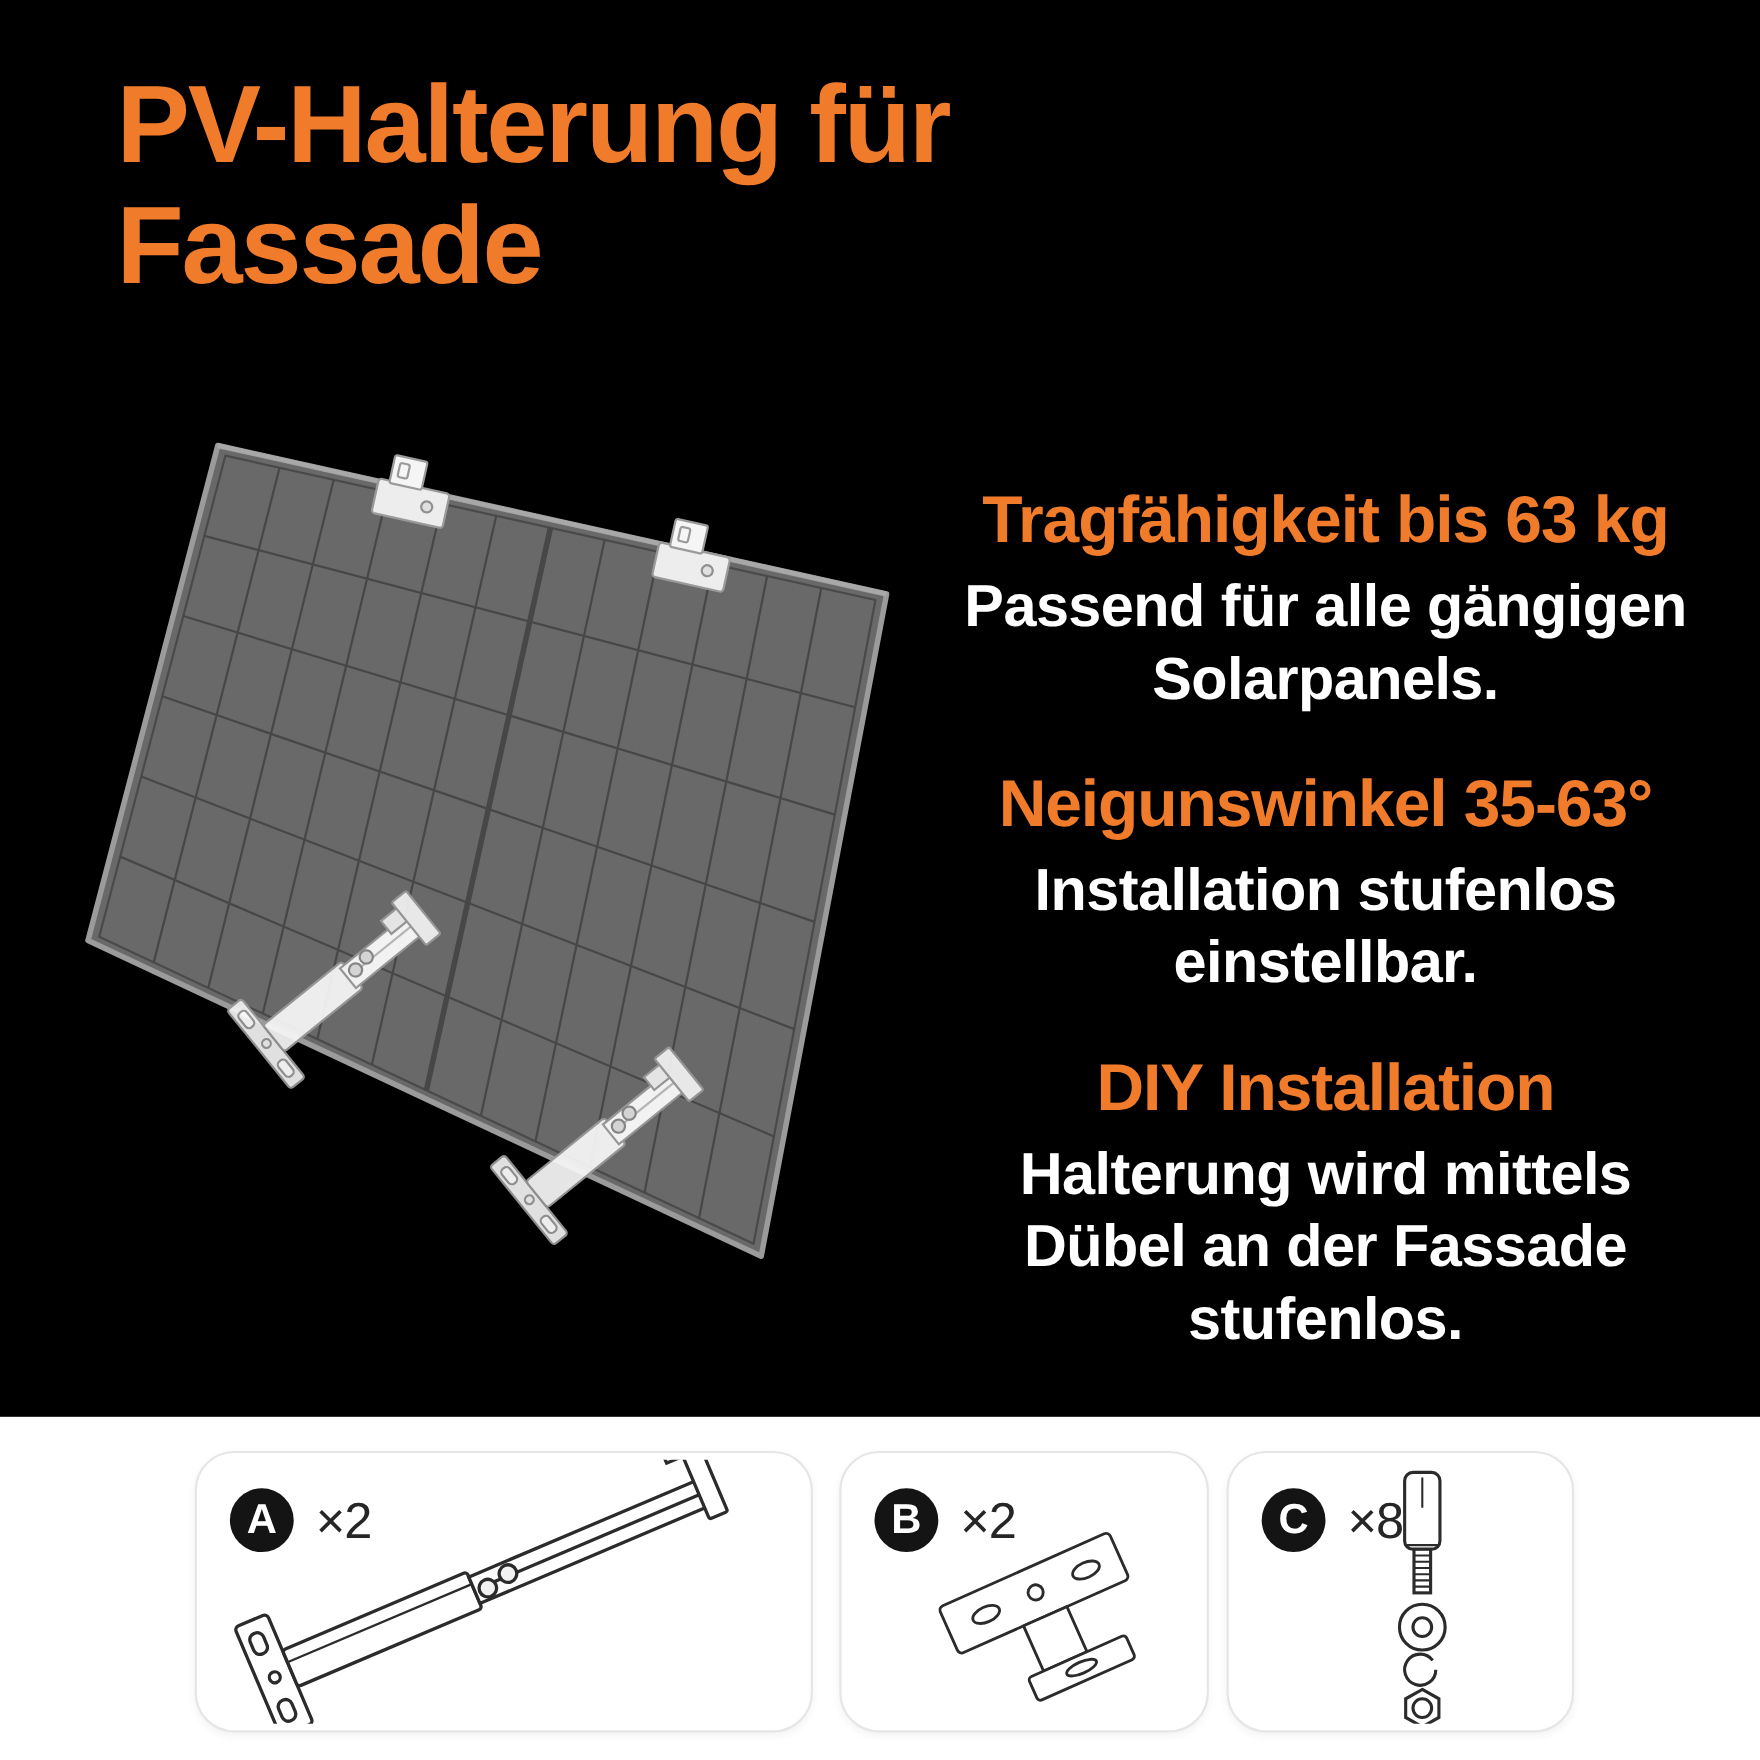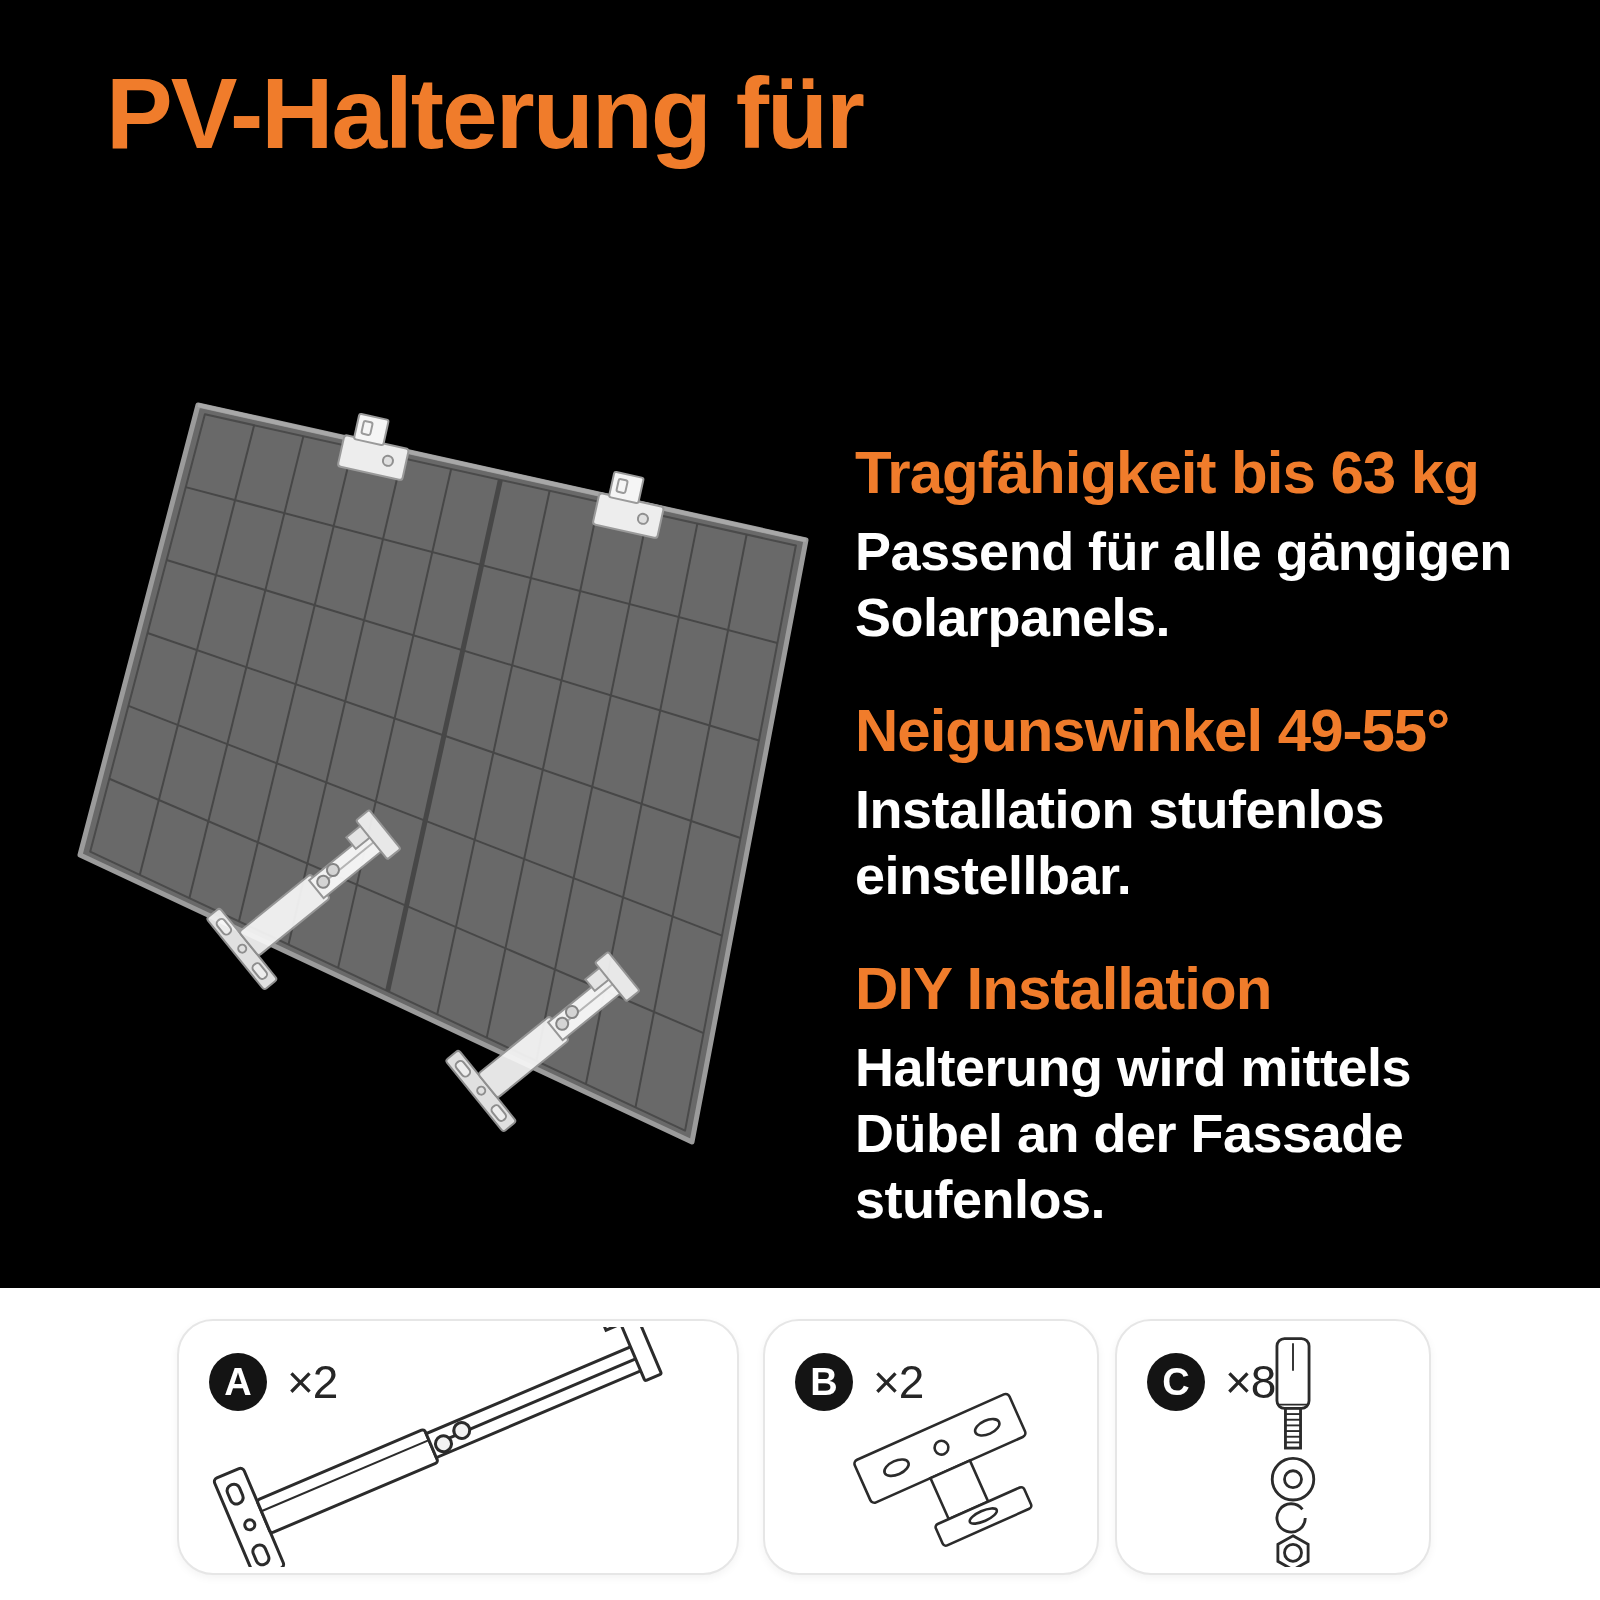--- a/index.html
+++ b/index.html
@@ -10,21 +10,21 @@
   }
   
   .title{
     position:absolute;left:106px;top:58px;margin:0;
     font-size:100px;font-weight:700;line-height:110px;letter-spacing:-2px;
     color:#F07C2B;
   }
   .title span{display:block;}
   
   .features{position:absolute;left:855px;top:438px;width:700px;}
-  .feature{margin:0 0 46px 0;}
+  .feature{margin:0 0 46px 0;text-align:center;}
   .feature h2{
     margin:0 0 10px 0;font-size:60px;font-weight:700;letter-spacing:-1px;
     color:#F07C2B;line-height:70px;
   }
   .feature p{
     margin:0;font-size:54px;font-weight:700;color:#FFFFFF;line-height:66px;
     letter-spacing:-0.5px;
   }
   
   .panel-svg{position:absolute;left:0;top:0;width:1600px;height:1600px;}
@@ -54,20 +54,21 @@
   .icon-b{left:88px;top:48px;width:190px;height:195px;}
   .icon-c{left:128px;top:10px;width:96px;height:236px;}
 </style>
 </head>
 <body>
 
 <div class="canvas">
 
   <h1 class="title">
     <span>PV-Halterung für</span>
+    <span>Fassade</span>
   </h1>
 
   <svg class="panel-svg" viewBox="0 0 1600 1600" aria-hidden="true">
     <g id="panel-g">
         <polygon points="198,405 806,540 692,1142 80,855" fill="#696969" stroke="#9B9B9B" stroke-width="5" stroke-linejoin="round"></polygon>
         <polygon points="204.888,414.254 795.864,545.474 685.056,1130.618 90.19200000000001,851.654" fill="#696969" stroke="#4A4A4A" stroke-width="2" stroke-linejoin="round"></polygon>
         <line x1="254.136" y1="425.189" x2="139.764" y2="874.901" stroke="#474747" stroke-width="2"></line>
         <line x1="303.384" y1="436.124" x2="189.336" y2="898.148" stroke="#474747" stroke-width="2"></line>
         <line x1="352.632" y1="447.059" x2="238.90800000000002" y2="921.395" stroke="#474747" stroke-width="2"></line>
         <line x1="401.88" y1="457.994" x2="288.48" y2="944.6419999999999" stroke="#474747" stroke-width="2"></line>
@@ -112,21 +113,21 @@
     <use href="#clamp" transform="translate(376,450) rotate(12.5)"></use>
     <use href="#clamp" transform="translate(631,508) rotate(12.5)"></use>
   </svg>
 
   <section class="features">
     <div class="feature">
       <h2>Tragfähigkeit bis 63 kg</h2>
       <p>Passend für alle gängigen Solarpanels.</p>
     </div>
     <div class="feature">
-      <h2>Neigunswinkel 49-55°</h2>
+      <h2>Neigunswinkel 35-63°</h2>
       <p>Installation stufenlos einstellbar.</p>
     </div>
     <div class="feature">
       <h2>DIY Installation</h2>
       <p>Halterung wird mittels Dübel an der Fassade stufenlos.</p>
     </div>
   </section>
 
   <div class="bottom">
 

